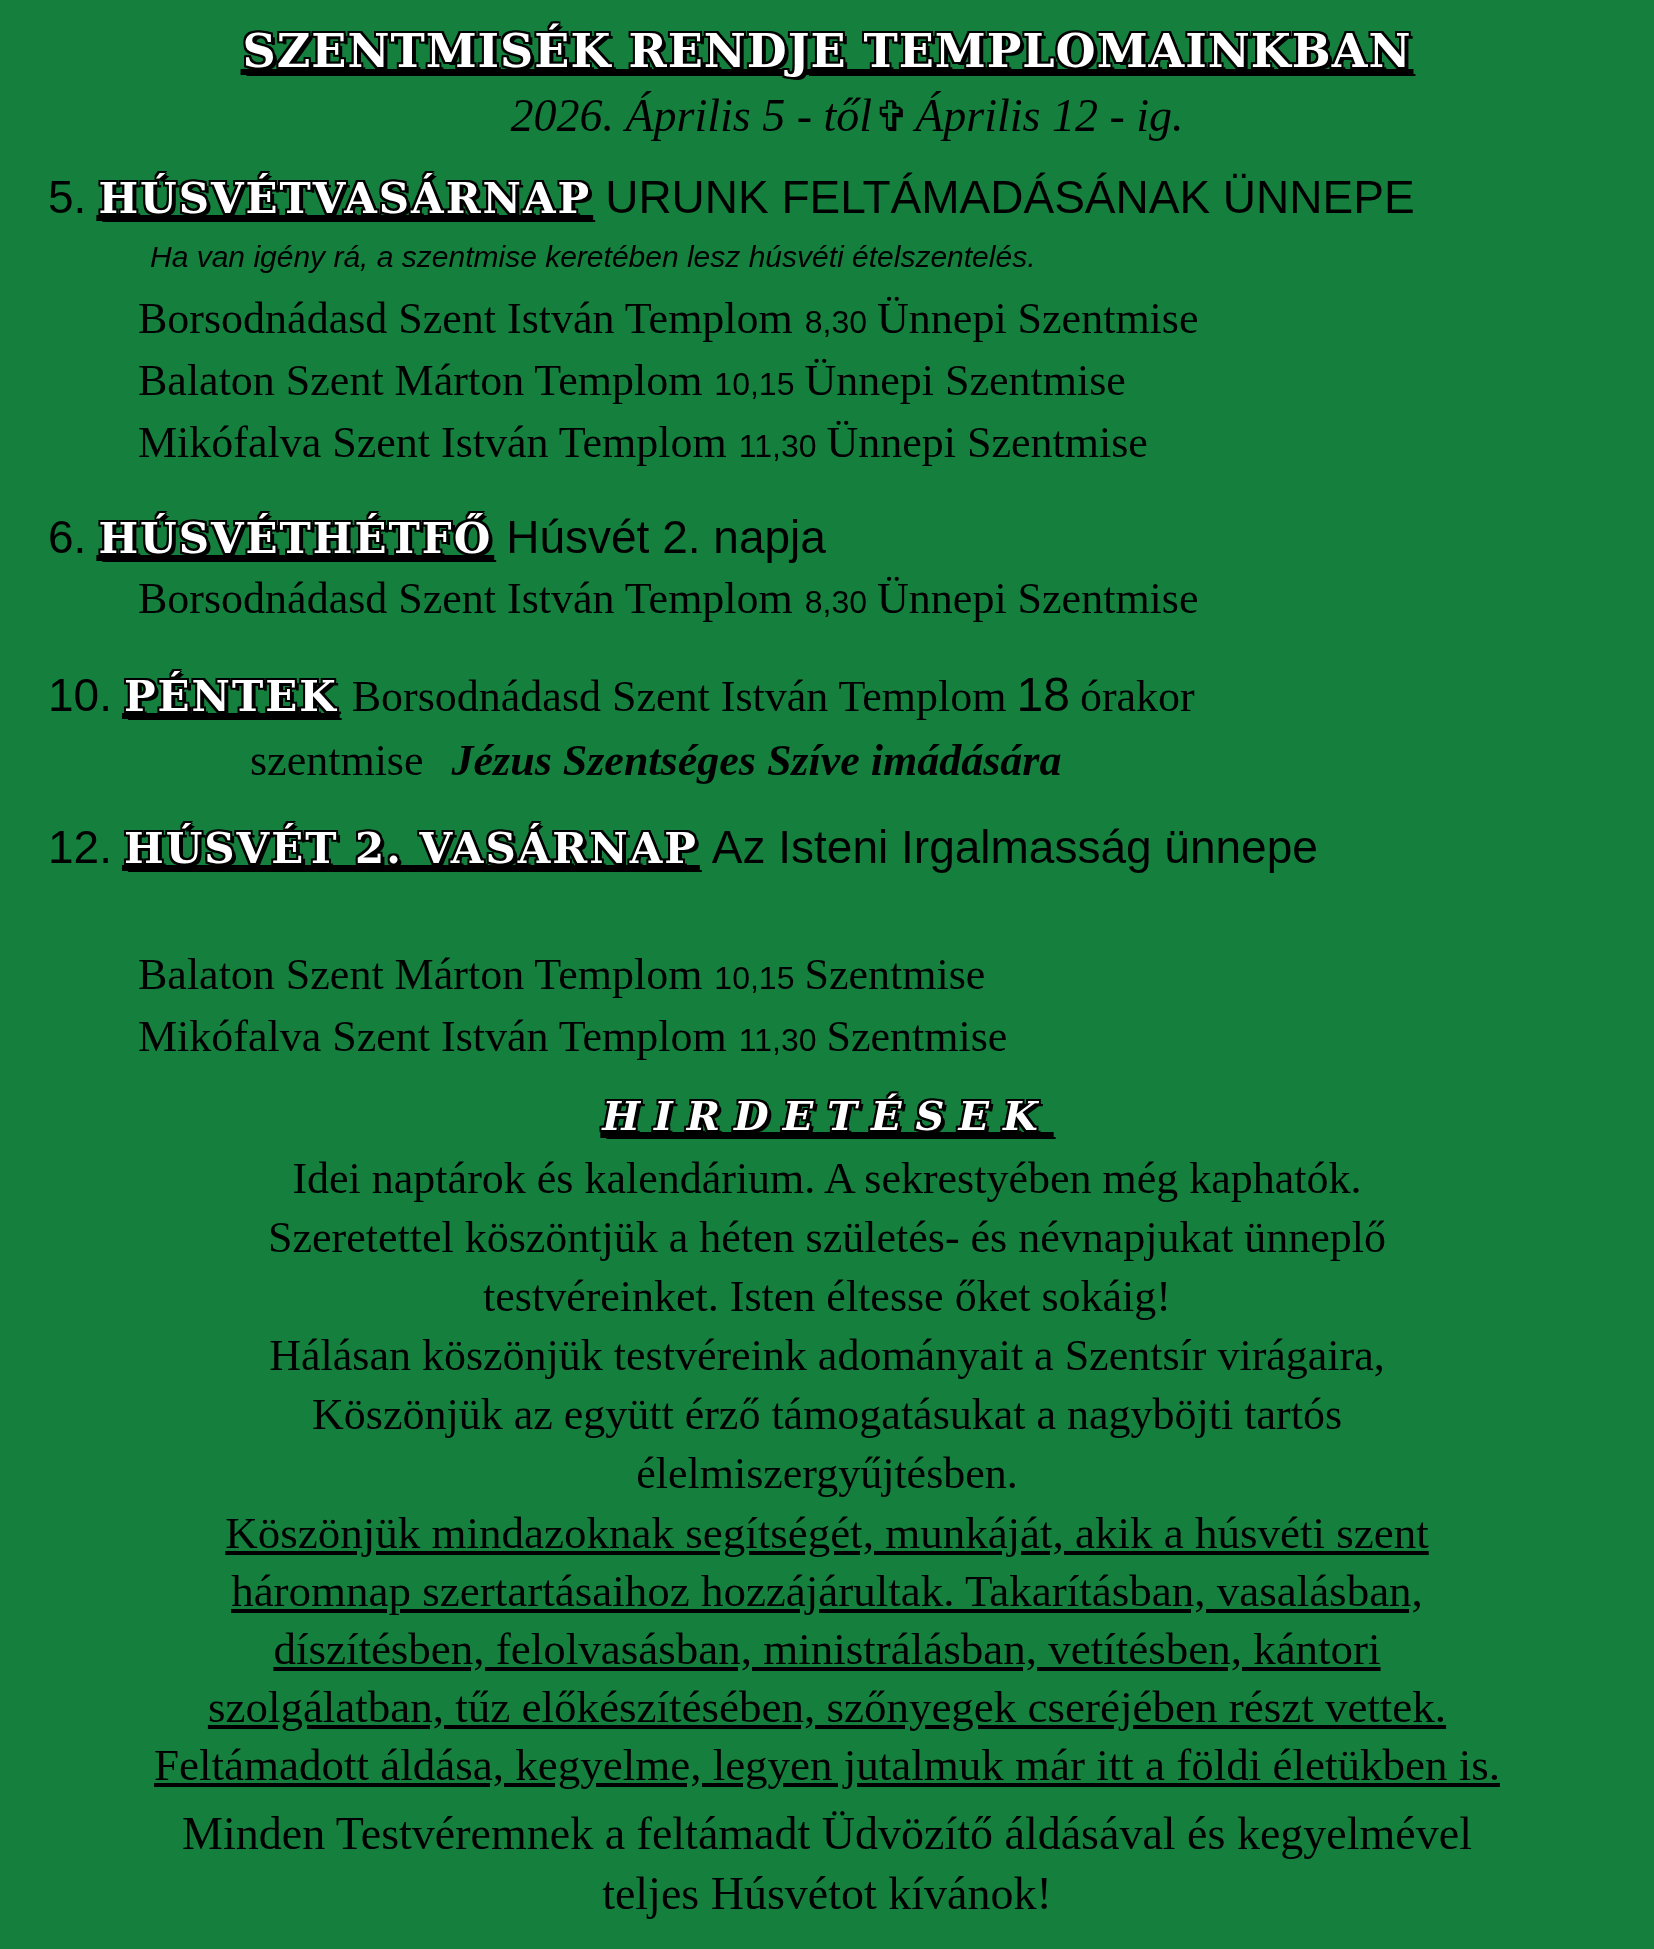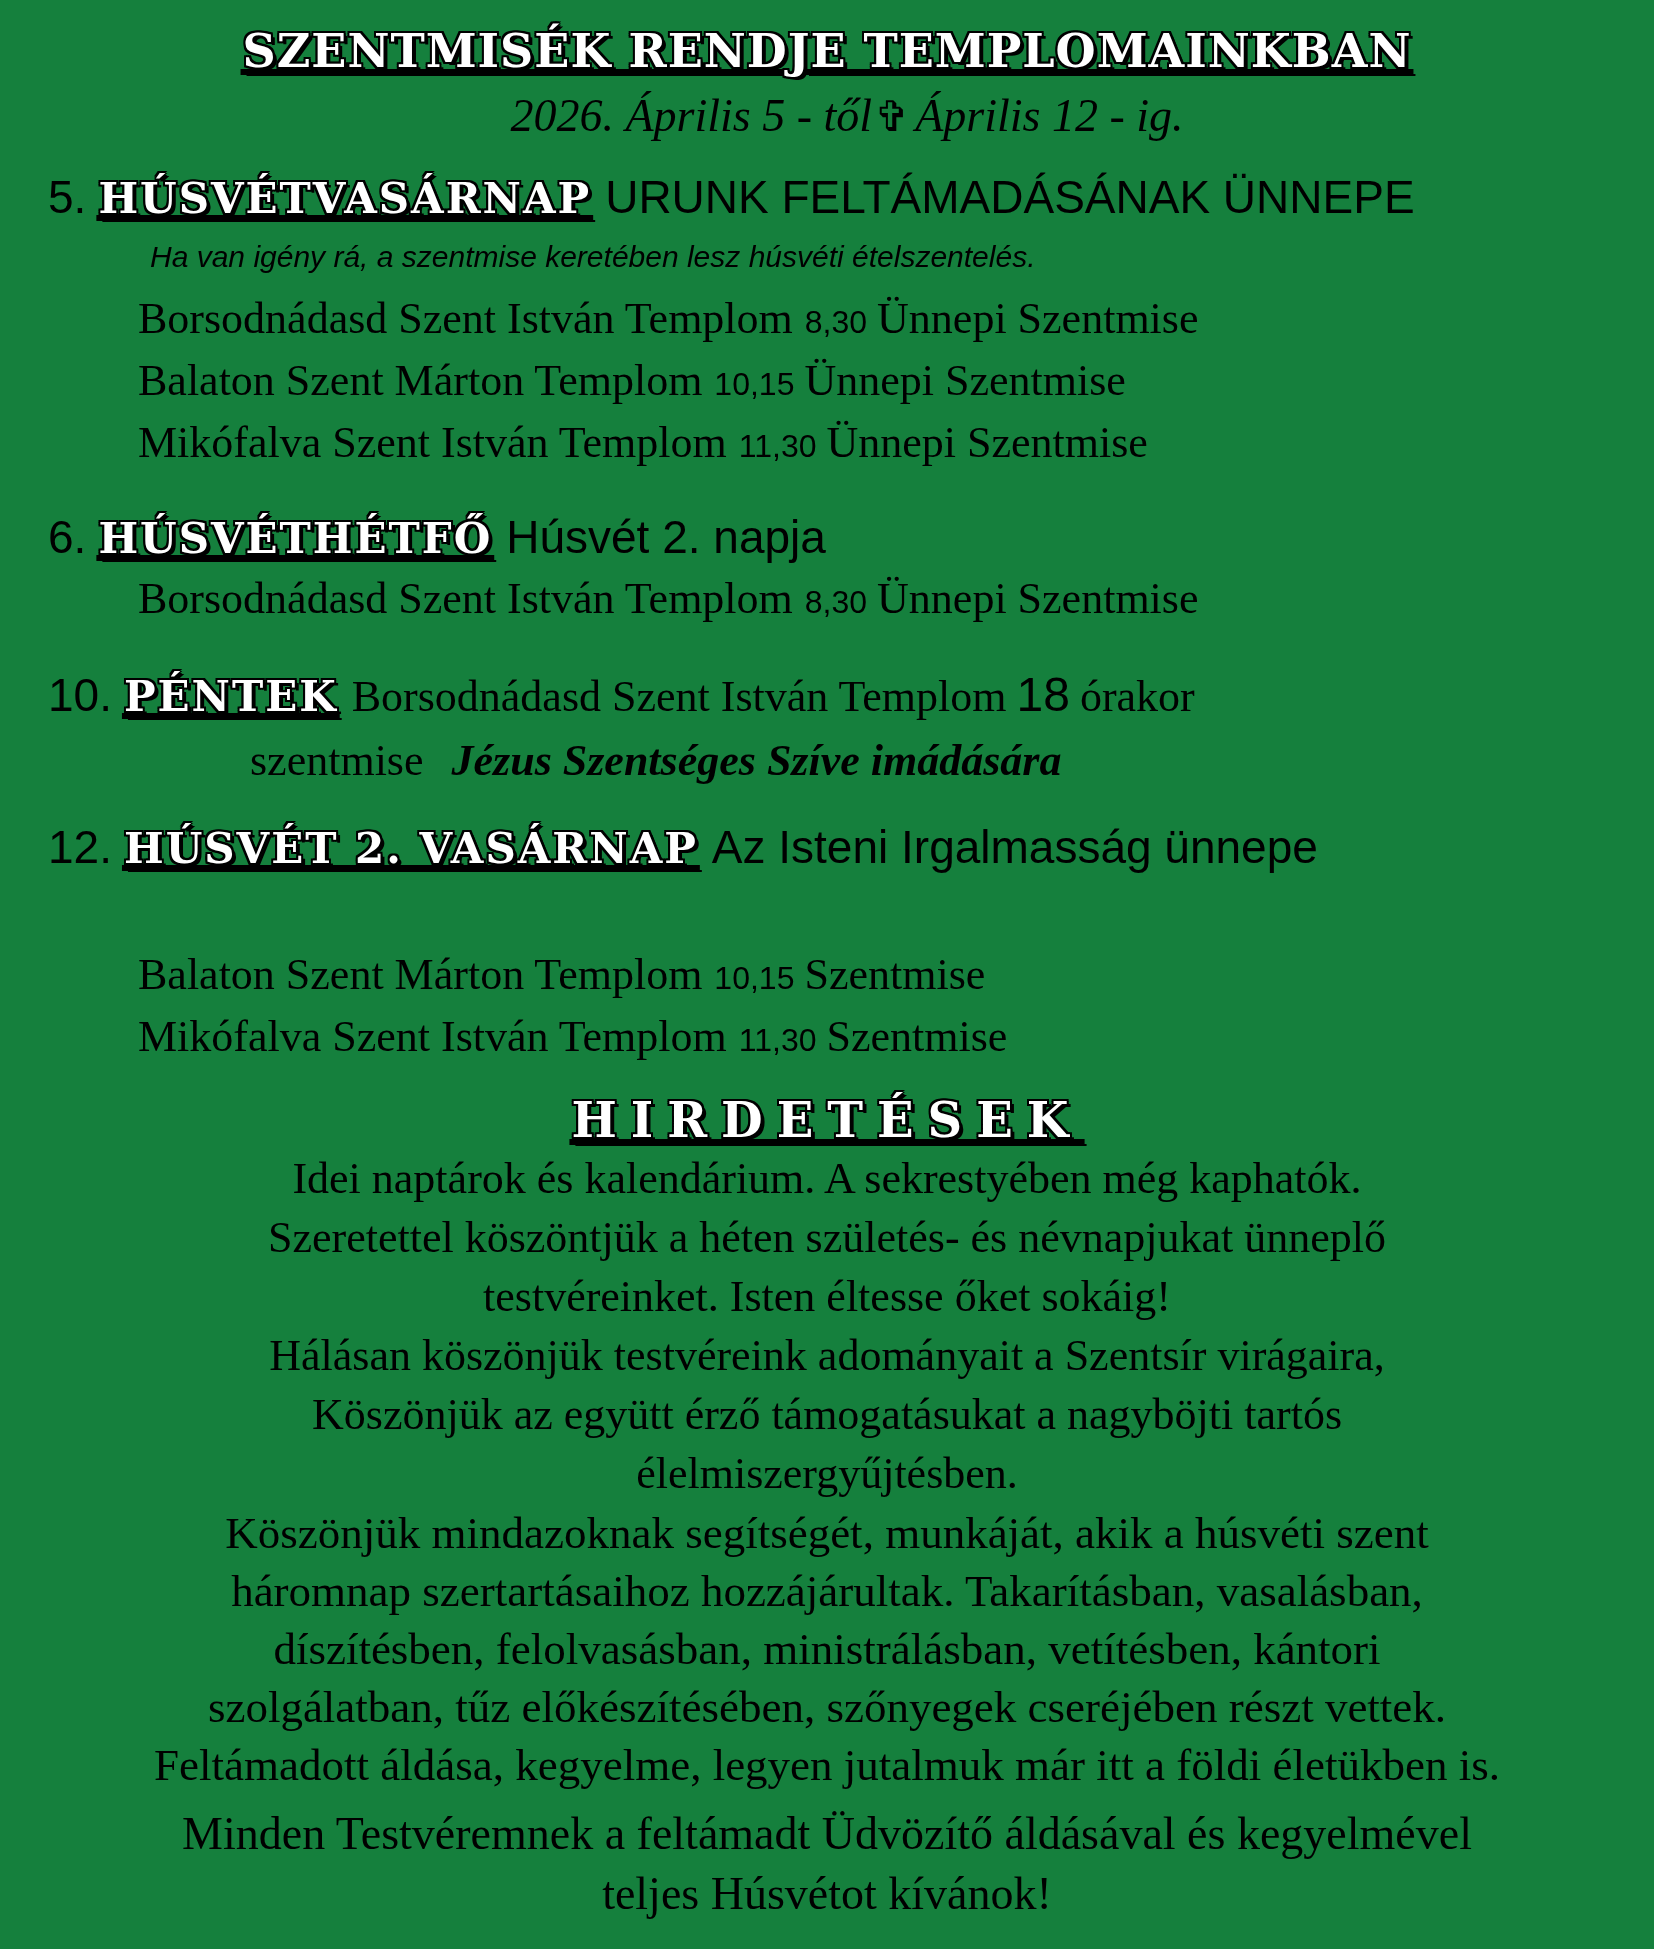--- a/index.html
+++ b/index.html
@@ -52,25 +52,26 @@
   .heading .subtitle{font-family:"Liberation Sans", sans-serif;}
   .note{font-size:30px; font-family:"Liberation Sans", sans-serif; font-style:italic;}
   .mass{font-size:44px;}
   .mass .time{font-family:Liberation Sans, sans-serif; font-size:32px; margin:0 10px;}
   .mass .place{margin-right:2px;}
   .inline-serif{font-size:44px; font-family:"Liberation Serif", serif;}
   .inline-serif .time{font-family:"Liberation Sans", sans-serif; font-size:48px; margin:0 10px;}
   .sub10 .lead{font-size:44px;}
   .sub10 .devotion{font-size:44px; font-style:italic; margin-left:28px;font-weight:bold;}
   .hird{
-    font-size:48px;
+    font-size:40px;
+    font-style:italic;
   }
   .hird .deco{letter-spacing:14px;}
   .ann{font-size:44px;}
-  .thanks{font-size:45px;}
+  .thanks{font-size:45px;text-decoration:underline;}
   .closing{font-size:46px;}
 </style>
 </head>
 <body>
 
 <div class="page">
 
   <div class="line center title-line" style="top:26px">
     <span class="deco">SZENTMISÉK RENDJE TEMPLOMAINKBAN</span>
   </div>

